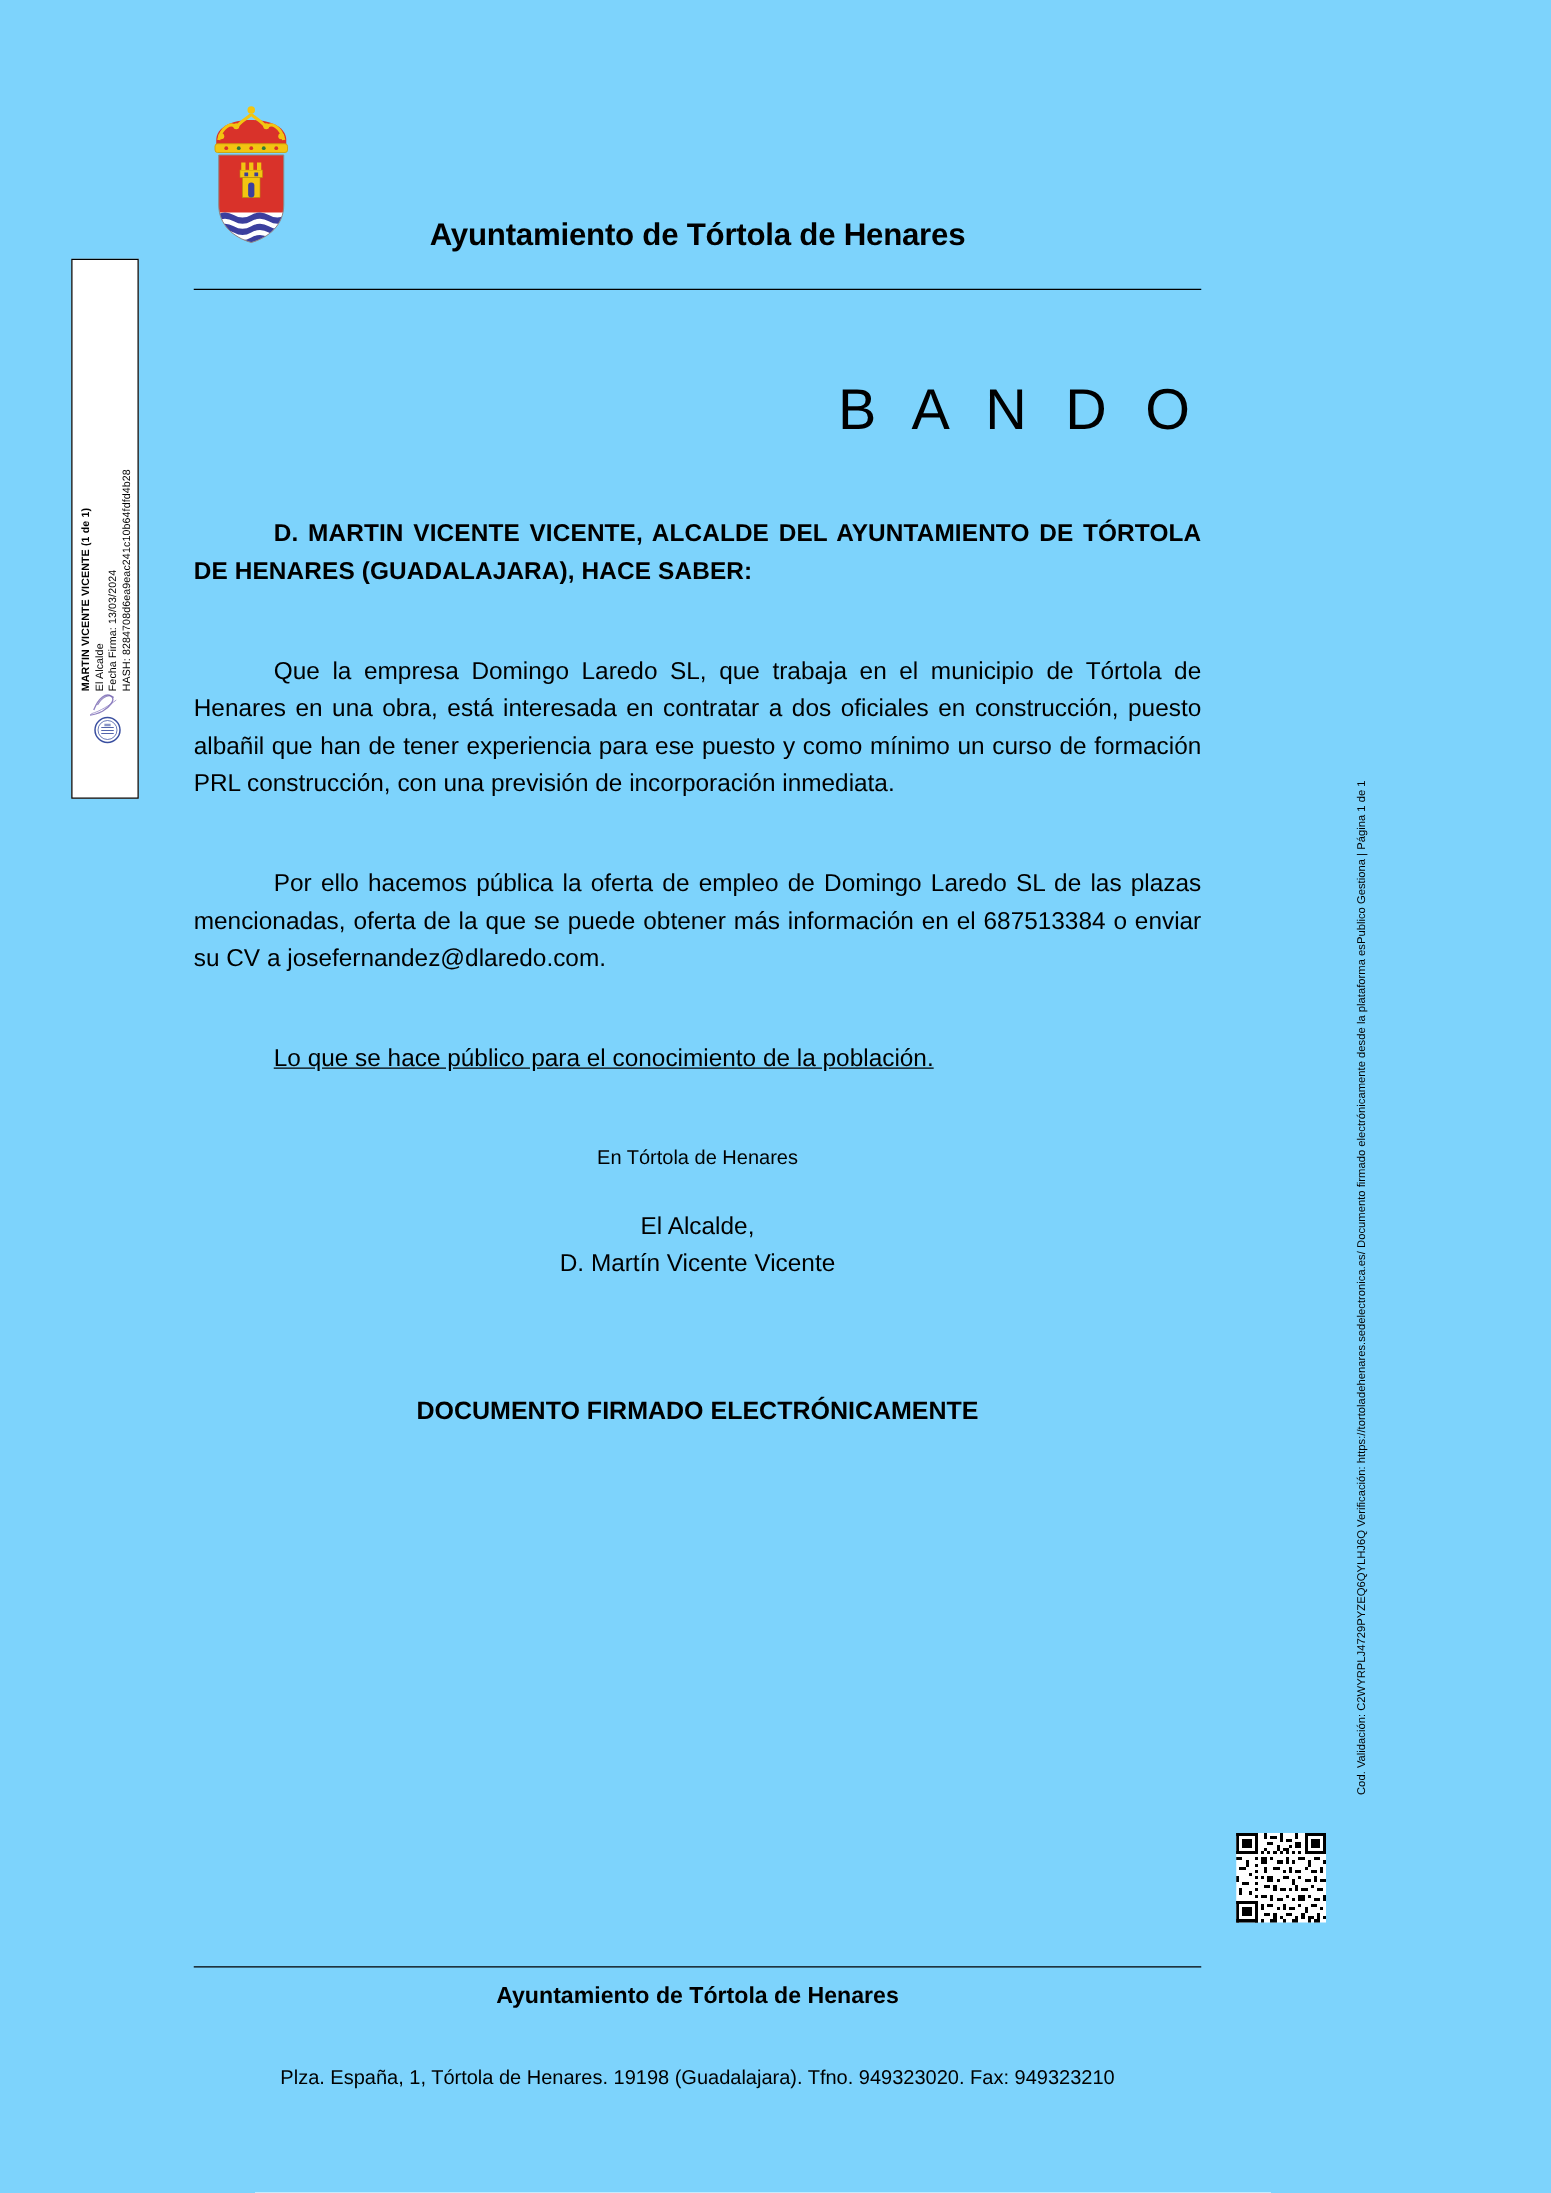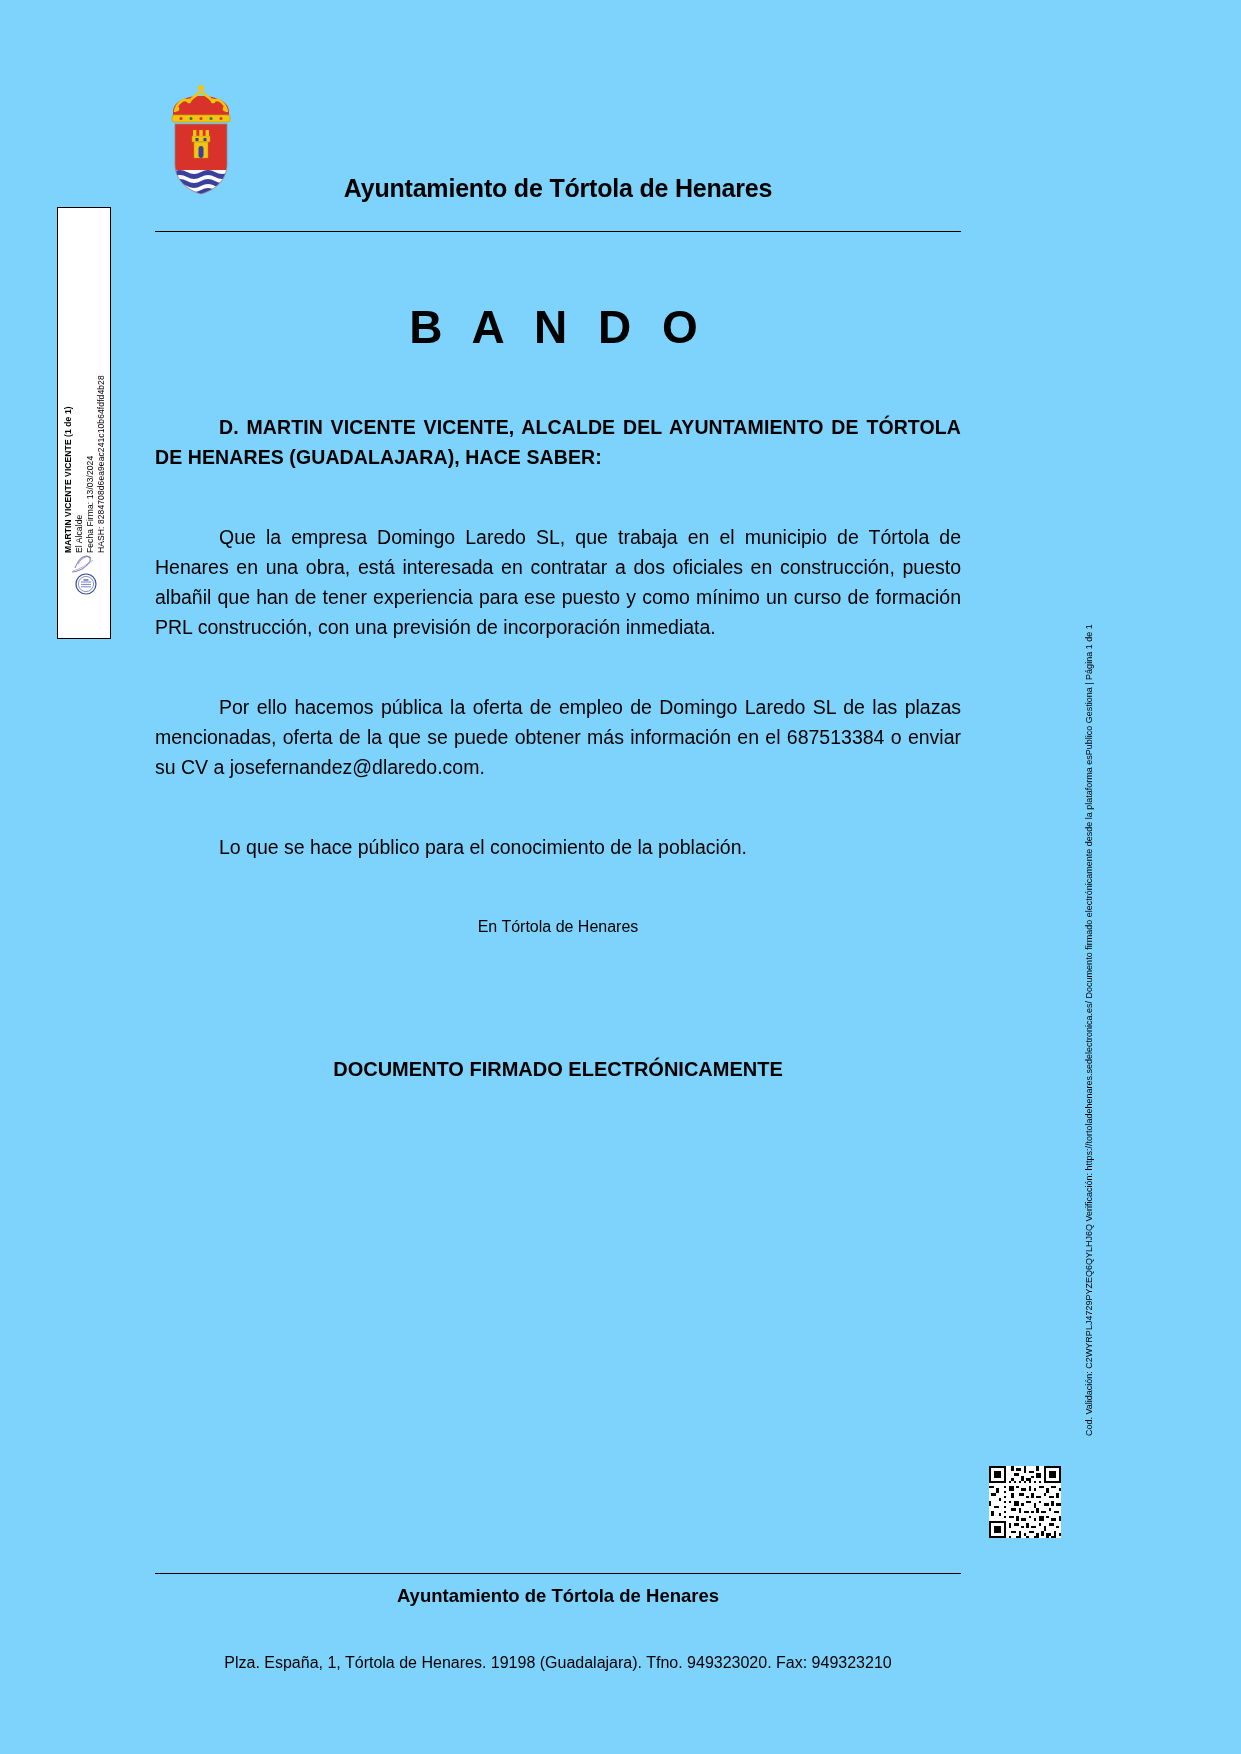--- a/index.html
+++ b/index.html
@@ -89,38 +89,38 @@
   }
 
   
   .body-area {
     position: absolute;
     left: 155px;
     top: 300px;
     width: 806px;
   }
   .doc-title {
-    text-align: center;
+    text-align: right;
     font-size: 46px;
-    font-weight: bold;
+    font-weight: normal;
     letter-spacing: 9px;
     margin: 0 0 58px 0;
   }
   .para {
     font-size: 19.5px;
     line-height: 30px;
     text-align: justify;
     margin: 0 0 26px 0;
   }
   .para.bold {
     font-weight: bold;
     letter-spacing: 0.1px;
   }
   .para.indent { text-indent: 64px; }
-  .para.nojust { text-align: left; }
+  .para.nojust { text-align: left; text-decoration: underline; }
   .center-line {
     font-size: 16px;
     line-height: 30px;
     text-align: center;
     margin: 0;
   }
   .spacer-sm { height: 24px; }
   .spacer-lg { height: 88px; }
   .sign-block {
     text-align: center;
@@ -285,20 +285,24 @@
     <div class="spacer-sm"></div>
 
     <p class="para nojust indent">Lo que se hace público para el conocimiento de la población.</p>
 
     <div class="spacer-sm"></div>
 
     <div class="center-line">En Tórtola de Henares</div>
 
     <div class="spacer-sm"></div>
 
+    <div class="sign-block">
+      <div>El Alcalde,</div>
+      <div>D. Martín Vicente Vicente</div>
+    </div>
 
     <div class="spacer-lg"></div>
 
     <div class="footer-note">
       <div>DOCUMENTO FIRMADO ELECTRÓNICAMENTE</div>
     </div>
   </div>
 
   <div class="right-valid-wrap">
     <div class="right-valid-inner">

